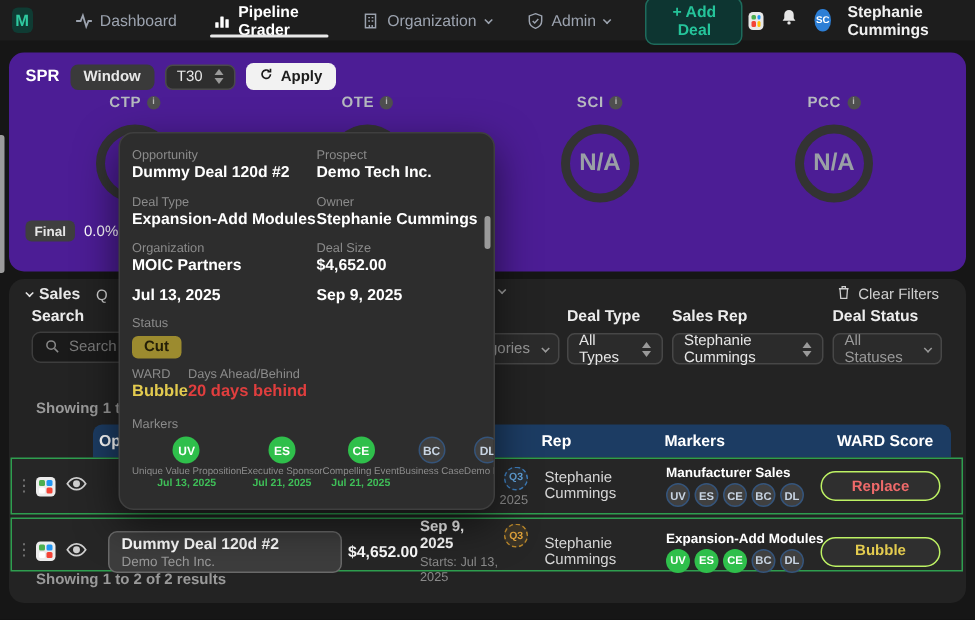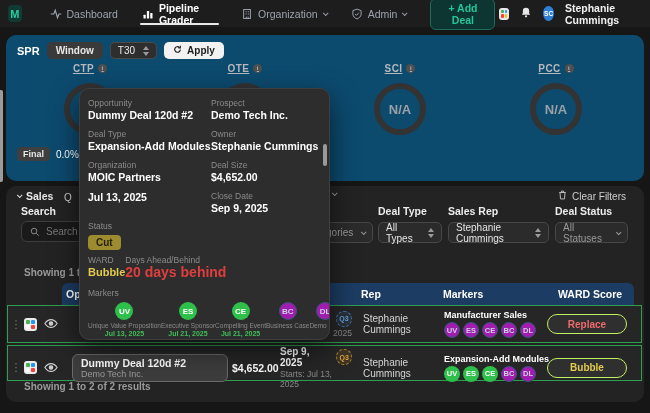--- a/index.html
+++ b/index.html
@@ -15,30 +15,30 @@
   .nav-item svg { display:block; }
   .chev { display:inline-block; width:4px; height:4px; border-right:1.4px solid currentColor; border-bottom:1.4px solid currentColor; transform:rotate(45deg) translateY(-1px); }
   .add-deal { margin-left:10px; background:#0d3531; border:1px solid #1e6b5c; color:#25c49a; font-size:10.5px; font-weight:bold; border-radius:6px; padding:3px 10px; }
   .nav-right { margin-left:auto; display:flex; align-items:center; gap:11px; }
   .apps-icon { width:12px; height:12px; border-radius:3px; background:#e9e9e9; display:grid; grid-template-columns:1fr 1fr; grid-template-rows:1fr 1fr; gap:1px; padding:2px; }
   .apps-icon i { border-radius:1px; }
   .avatar { width:15px; height:15px; border-radius:50%; background:#2d7fd6; color:#fff; font-size:6.5px; font-weight:bold; display:flex; align-items:center; justify-content:center; }
   .user-name { color:#f0f0f0; font-size:10.5px; font-weight:bold; }
 
   
-  .spr-panel { position:absolute; left:6px; right:6px; top:35px; height:146px; background:#0c4a6e; border-radius:10px; }
+  .spr-panel { position:absolute; left:6px; right:6px; top:35px; height:146px; background:#4c1d95; border-radius:10px; }
   .spr-controls { position:absolute; left:11px; top:7px; display:flex; align-items:center; gap:7px; }
   .spr-label { color:#fff; font-weight:bold; font-size:11px; }
   .btn-window { background:#3a3a3a; color:#e8e8e8; font-size:10px; font-weight:bold; border:none; border-radius:5px; padding:3px 9px; }
   .sel-t30 { background:#2e2e2e; border:1px solid #4a4a4a; border-radius:5px; color:#e8e8e8; font-size:10px; padding:2px 7px; display:flex; align-items:center; gap:8px; }
   .btn-apply { background:#f2f2f2; color:#1c1c1c; font-size:10px; font-weight:bold; border:none; border-radius:5px; padding:3px 9px; display:flex; align-items:center; gap:5px; }
   .gauge-col { position:absolute; top:28px; width:140px; text-align:center; }
-  .gauge-head { color:#b5b9be; font-size:10px; font-weight:bold; letter-spacing:.4px; display:flex; align-items:center; justify-content:center; gap:4px;text-decoration:underline; }
+  .gauge-head { color:#b5b9be; font-size:10px; font-weight:bold; letter-spacing:.4px; display:flex; align-items:center; justify-content:center; gap:4px; }
   .info-i { width:9px; height:9px; border-radius:50%; background:#4f4f4f; color:#b9b9b9; font-size:6px; line-height:9px; display:inline-block; font-style:normal; }
-  .ring { width:52px; height:52px; border:6px solid #333333; border-radius:50%; margin:9px auto 0; display:flex; align-items:center; justify-content:center; color:#9aa0a6; font-size:13px; font-weight:bold; }
+  .ring { width:52px; height:52px; border:6px solid #333333; border-radius:50%; margin:9px auto 0; display:flex; align-items:center; justify-content:center; color:#9aa0a6; font-size:16px; font-weight:bold; }
   .final-row { position:absolute; left:11px; top:112px; display:flex; align-items:center; gap:6px; }
   .badge-final { background:#3f3f3f; color:#e6e6e6; font-size:9px; font-weight:bold; border-radius:4px; padding:2px 6px; }
   .final-pct { color:#fff; font-size:10px; font-weight:normal; }
   .badge-low { background:#c0392b; color:#fff; font-size:9px; font-weight:bold; border-radius:4px; padding:2px 7px; }
   .edge-strip { position:absolute; left:0; top:90px; width:3px; height:92px; background:#9c9c9c; border-radius:0 2px 2px 0; }
 
   
   .main-panel { position:absolute; left:6px; right:6px; top:186px; height:216px; background:#232323; border-radius:10px; }
   .hide-row { position:absolute; left:11px; top:4px; display:flex; align-items:center; gap:5px; color:#e8e8e8; font-size:10.5px; font-weight:bold; }
   .quick { position:absolute; left:58px; top:6px; color:#cfcfcf; font-size:10px; }
@@ -75,35 +75,35 @@
   .dline1 { display:flex; align-items:center; gap:3px; color:#fff; font-size:10px; font-weight:bold; }
   .dline2 { color:#8a8a8a; font-size:8.5px; }
   .qbadge { width:16px; height:16px; border-radius:50%; font-size:7px; font-weight:bold; display:flex; align-items:center; justify-content:center; }
   .qbadge.blue { border:1px dashed #3d7bb8; color:#63a4db; background:rgba(70,130,200,.12); }
   .qbadge.orange { border:1px dashed #b8862b; color:#e2a43c; background:rgba(210,160,50,.12); }
   .repcell { color:#d6d6d6; font-size:10px; padding-left:9px; }
   .mkcell .mklabel { color:#fff; font-size:9px; font-weight:bold; margin-bottom:2px; white-space:nowrap; }
   .mkrow { display:flex; gap:3px; }
   .mk { width:16px; height:16px; border-radius:50%; font-size:7.5px; font-weight:bold; display:flex; align-items:center; justify-content:center; }
   .mk.on { background:#2fbf4b; color:#fff; }
-  .mk.off { background:#a21caf; border:1px solid #35547a; color:#c8d4e2; }
+  .mk.off { background:#404040; border:1px solid #35547a; color:#c8d4e2; }
   .wardcell { display:flex; justify-content:center; padding-right:14px; }
   .ward-btn { width:80px; height:20px; border-radius:10px; background:#2f2f2f; border:1px solid #bef264; font-size:10px; font-weight:bold; }
   .ward-btn.red { color:#ef6a6a; } .ward-btn.yellow { color:#e3cb4f; }
 
   
   .tooltip { position:absolute; left:79px; top:88px; width:251px; height:252px; background:#2d2d2d; border:1px solid #3f3f3f; border-radius:10px; box-shadow:0 10px 28px rgba(0,0,0,.55); padding:9px 8px 8px; z-index:50; overflow:hidden; }
   .tgrid { display:grid; grid-template-columns:123px 1fr; row-gap:7px; }
   .tlabel { color:#8b8b8b; font-size:8.5px; line-height:11px; }
   .tvalue { color:#fff; font-size:10.5px; font-weight:bold; line-height:13px; white-space:nowrap; }
   .status-sec { margin-top:6px; }
   .badge-cut { display:inline-block; margin-top:2px; background:#9c8b2f; color:#241f07; font-size:10px; font-weight:bold; border-radius:4px; padding:2px 8px; }
   .wd-row { margin-top:5px; display:flex; }
   .ward-val { color:#e3cb4f; font-size:11px; font-weight:bold; line-height:13px; }
-  .days-val { color:#e03e3e; font-size:14px; font-weight:bold; line-height:13px; }
+  .days-val { color:#e03e3e; font-size:11px; font-weight:bold; line-height:13px; }
   .mk-sec { margin-top:9px; }
   .tmk-row { display:flex; justify-content:space-between; margin-top:3px; }
   .tmk { text-align:center; }
   .tmk .mk { margin:0 auto; width:18px; height:18px; font-size:8px; }
   .tmk-name { color:#8b8b8b; font-size:6.5px; margin-top:2px; white-space:nowrap; }
   .tmk-date { color:#3fbf58; font-size:7px; font-weight:bold; margin-top:1px; height:8px; }
   .tt-scroll { position:absolute; right:2px; top:55px; width:4px; height:22px; background:#9a9a9a; border-radius:2px; }
 </style>
 </head>
 <body>
@@ -410,21 +410,20 @@
           <div class="tvalue">MOIC Partners</div>
         </div>
       <div>
           <div class="tlabel">Deal Size</div>
           <div class="tvalue">$4,652.00</div>
         </div>
       <div>
           <div class="tvalue">Jul 13, 2025</div>
         </div>
       <div>
-          <div class="tlabel">Close Date</div>
           <div class="tvalue">Sep 9, 2025</div>
         </div>
     </div>
     <div class="status-sec">
       <div class="tlabel">Status</div>
       <span class="badge-cut">Cut</span>
     </div>
     <div class="wd-row">
       <div>
           <div class="tlabel">WARD</div>

